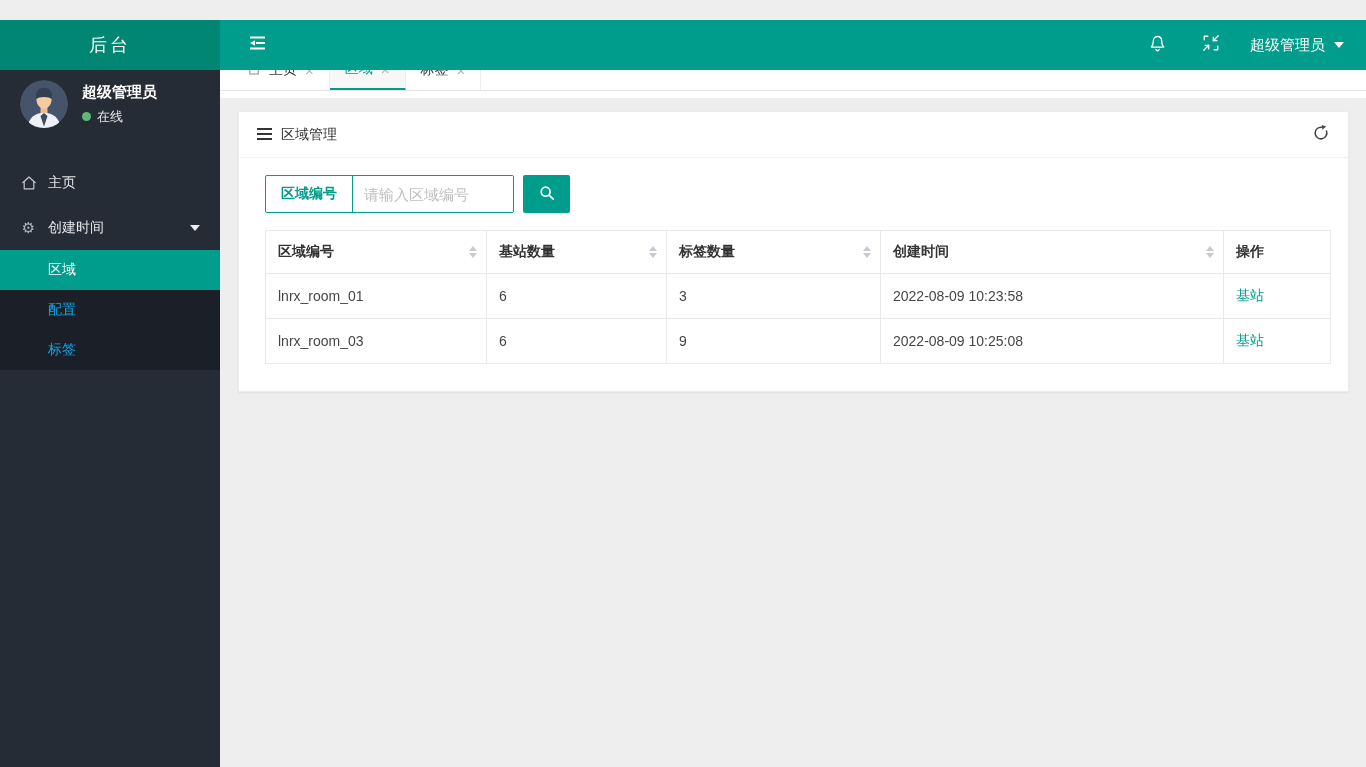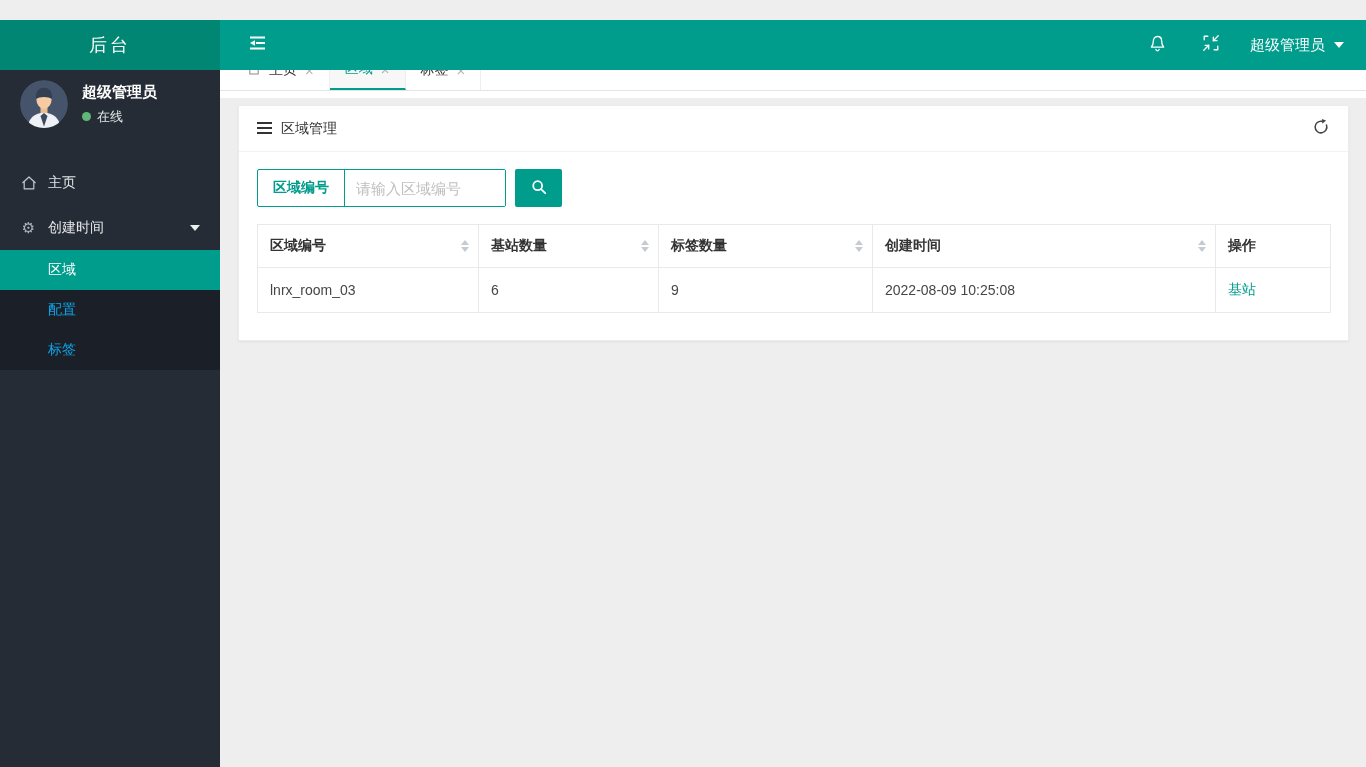--- a/index.html
+++ b/index.html
@@ -44,27 +44,27 @@
   
   .main { position:absolute; left:220px; top:50px; width:1146px; height:717px; background:#eeeeee; }
   .tabbar { height:48px; background:#fff; position:relative; display:flex; padding-left:12px; }
   .tabbar::after { content:""; position:absolute; left:0; top:40px; width:100%; height:1px; background:#e4e4e4; }
   .tab { height:40px; display:flex; align-items:center; gap:8px; padding:0 15px;
     font-size:14px; color:#333; background:#fff; border-right:1px solid #eeeeee;
     position:relative; z-index:1; cursor:pointer; }
   .tab.active { background:#f7f7f7; color:#009c8c; border-bottom:2px solid #009c8c; }
   .tab-close { color:#b3b3b3; font-size:15px; line-height:1; cursor:pointer; }
 
-  .content { padding:7px 17px 0 18px; }
+  .content { padding:13px 17px 0 18px; }
   .panel { background:#ffffff; border:1px solid #ececec; box-shadow:0 1px 2px rgba(0,0,0,0.06); }
   .panel-header { height:46px; display:flex; align-items:center; justify-content:space-between;
     padding:0 18px; border-bottom:1px solid #f2f2f2; }
   .panel-title { display:flex; align-items:center; gap:9px; font-size:14px; color:#333; }
   .refresh-btn { display:flex; align-items:center; cursor:pointer; }
-  .panel-body { padding:17px 17px 27px 18px; }
+  .panel-body { padding:17px 17px 27px 18px;margin-left:8px; }
 
   .search-row { display:flex; align-items:center; }
   .search-group { display:flex; align-items:stretch; height:38px; border:1px solid #009c8c; border-radius:2px; background:#fff; }
   .search-label { display:flex; align-items:center; padding:0 15px; color:#009c8c;
     font-weight:bold; font-size:14px; border-right:1px solid #009c8c; }
   .search-input { width:160px; border:none; outline:none; padding:0 11px; font-size:15px; color:#333; }
   .search-input::placeholder { color:#bfbfbf; }
   .search-btn { width:47px; height:38px; margin-left:9px; background:#009c8c; border:none;
     border-radius:2px; display:flex; align-items:center; justify-content:center; cursor:pointer; }
 
@@ -275,20 +275,29 @@
                     <i class="s-down"></i>
                   </span>
               </th>
               <th>
                 <span>操作</span>
               </th>
             </tr>
           </thead>
           <tbody>
             <tr>
+              <td>lnrx_room_01</td>
+              <td>6</td>
+              <td>3</td>
+              <td>2022-08-09 10:23:58</td>
+              <td>
+                <span class="cell-link">基站</span>
+              </td>
+            </tr>
+            <tr>
               <td>lnrx_room_03</td>
               <td>6</td>
               <td>9</td>
               <td>2022-08-09 10:25:08</td>
               <td>
                 <span class="cell-link">基站</span>
               </td>
             </tr>
           </tbody>
         </table>

